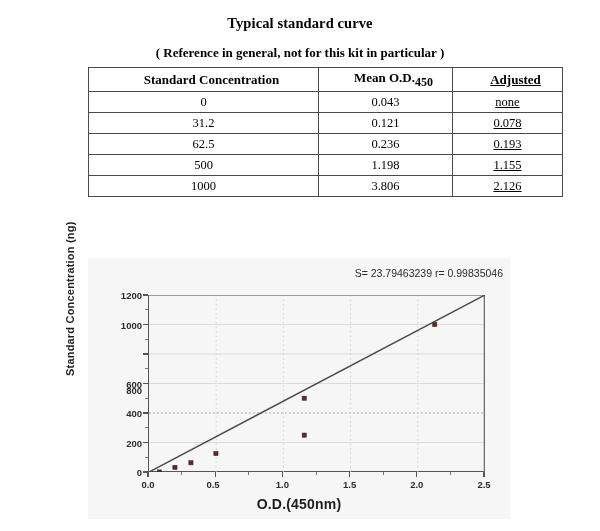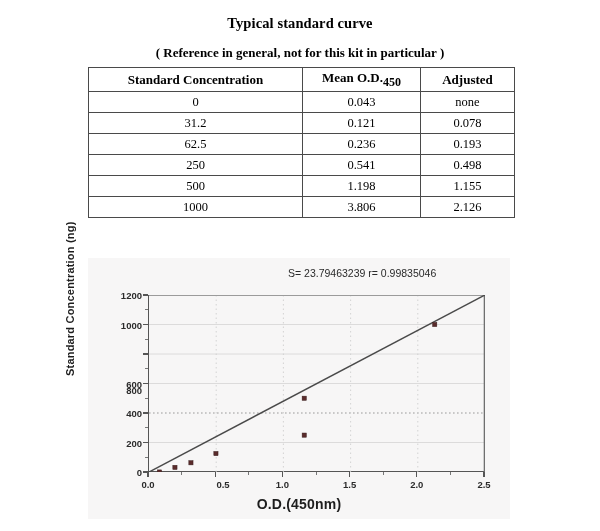--- a/index.html
+++ b/index.html
@@ -60,24 +60,25 @@
     color: #000000;
     height: 20px;
     padding: 0;
     vertical-align: middle;
     background: #ffffff;
   }
   table.std-table th {
     font-weight: bold;
     font-size: 13px;
     height: 23px;
+    padding-left: 16px;
   }
   .col-conc { width: 213px; }
   .col-od   { width: 117px; }
-  .col-adj  { width: 93px; }
+  .col-adj  { width: 93px; text-decoration: underline; }
   .sub {
     font-size: 12px;
     vertical-align: sub;
     font-weight: bold;
   }
 
   
   #chart-panel {
     position: absolute;
     left: 88px;
@@ -90,21 +91,21 @@
     position: absolute;
     left: 0; top: 0;
     width: 422px;
     height: 261px;
   }
   #stats-annotation {
     position: absolute;
     left: 200px;
     top: 9px;
     width: 215px;
-    text-align: left;
+    text-align: right;
     font-family: "Liberation Sans", "DejaVu Sans", sans-serif;
     font-size: 10.5px;
     color: #2a2a2a;
     white-space: nowrap;
   }
 
   
   #plot-frame {
     position: absolute;
     left: 60px;    
@@ -216,25 +217,20 @@
         </tr>
         <tr>
           <td class="col-conc">31.2</td>
           <td class="col-od">0.121</td>
           <td class="col-adj">0.078</td>
         </tr>
         <tr>
           <td class="col-conc">62.5</td>
           <td class="col-od">0.236</td>
           <td class="col-adj">0.193</td>
-        </tr>
-        <tr>
-          <td class="col-conc">250</td>
-          <td class="col-od">0.541</td>
-          <td class="col-adj">0.498</td>
         </tr>
         <tr>
           <td class="col-conc">500</td>
           <td class="col-od">1.198</td>
           <td class="col-adj">1.155</td>
         </tr>
         <tr>
           <td class="col-conc">1000</td>
           <td class="col-od">3.806</td>
           <td class="col-adj">2.126</td>
@@ -295,21 +291,21 @@
         <div class="ytick-minor" style="top: 198.75px; left: 57px;"></div>
         <div class="ytick-minor" style="top: 169.25px; left: 57px;"></div>
         <div class="ytick-minor" style="top: 139.75px; left: 57px;"></div>
         <div class="ytick-minor" style="top: 110.25px; left: 57px;"></div>
         <div class="ytick-minor" style="top: 80.75px; left: 57px;"></div>
         <div class="ytick-minor" style="top: 51.25px; left: 57px;"></div>
       </div>
     <div id="xtick-layer">
         <div class="xtick-label" style="left: 60px; top: 221px;">0.0</div>
         <div class="xtick-mark" style="left: 59.4px; top: 214px;"></div>
-        <div class="xtick-label" style="left: 135px; top: 221px;">0.5</div>
+        <div class="xtick-label" style="left: 125px; top: 221px;">0.5</div>
         <div class="xtick-mark" style="left: 126.6px; top: 214px;"></div>
         <div class="xtick-label" style="left: 194.4px; top: 221px;">1.0</div>
         <div class="xtick-mark" style="left: 193.8px; top: 214px;"></div>
         <div class="xtick-label" style="left: 261.6px; top: 221px;">1.5</div>
         <div class="xtick-mark" style="left: 261px; top: 214px;"></div>
         <div class="xtick-label" style="left: 328.8px; top: 221px;">2.0</div>
         <div class="xtick-mark" style="left: 328.2px; top: 214px;"></div>
         <div class="xtick-label" style="left: 396px; top: 221px;">2.5</div>
         <div class="xtick-mark" style="left: 395.4px; top: 214px;"></div>
         <div class="xtick-minor" style="left: 93.1px; top: 214px;"></div>

